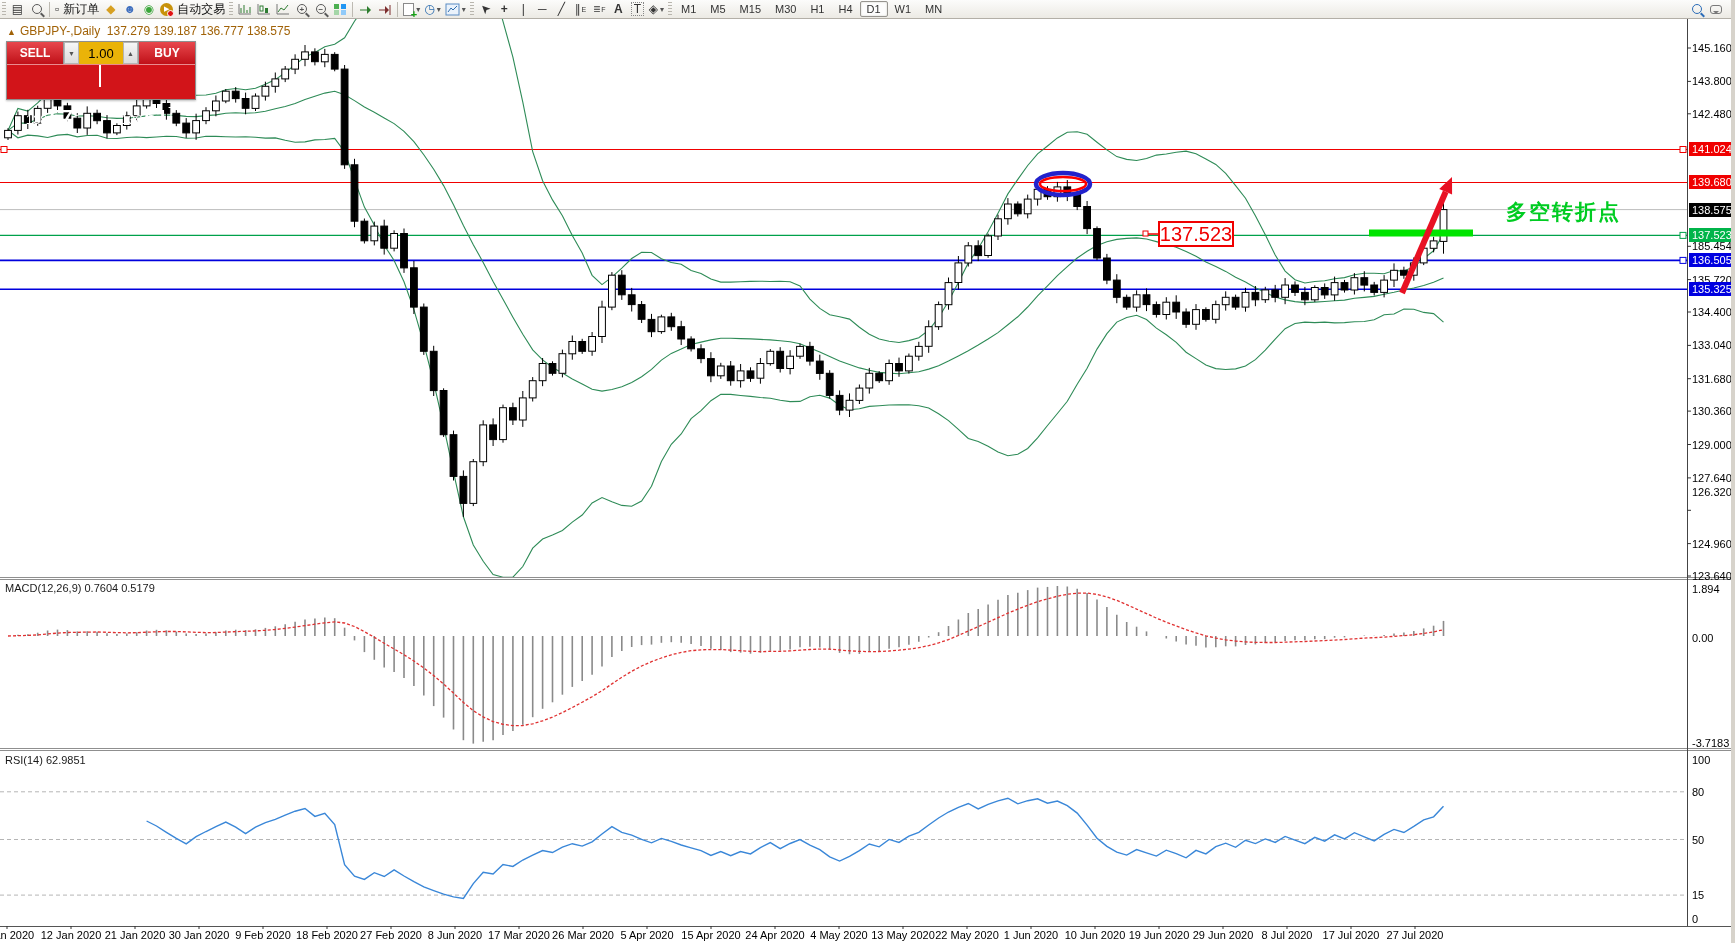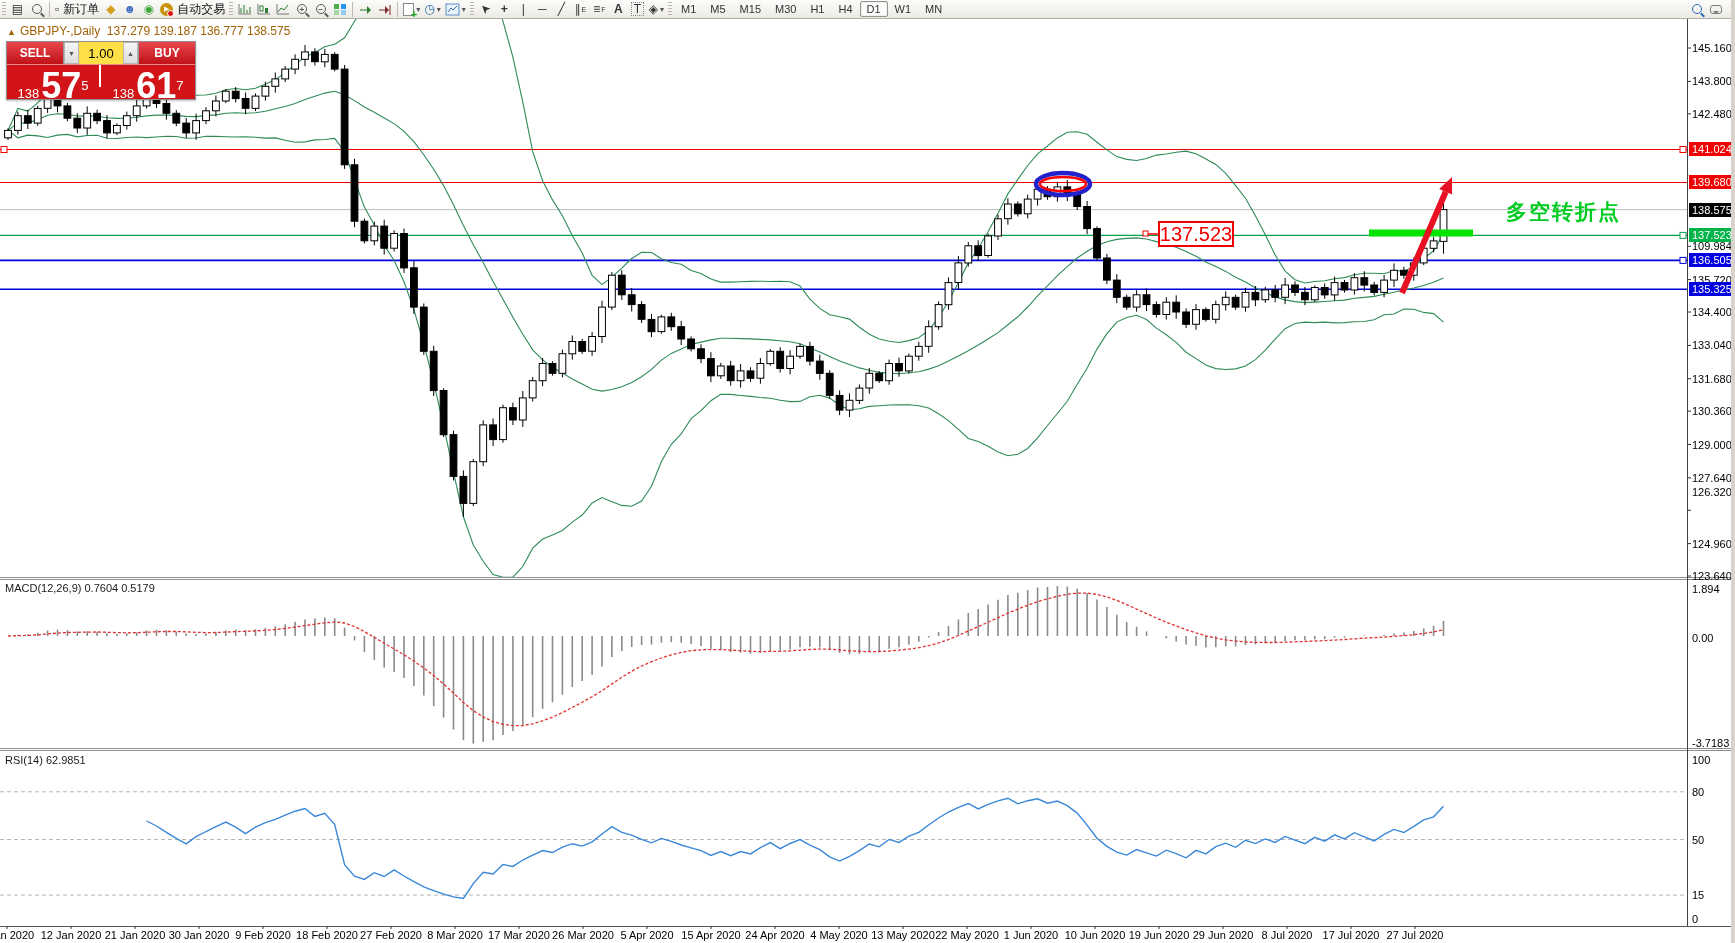--- a/index.html
+++ b/index.html
@@ -46,31 +46,31 @@
   #symbolbar { position:absolute; left:7px; top:24px; font-size:12px; color:#a16207; z-index:5; }
   #symbolbar .tri { font-size:9px; margin-right:4px; }
   #symbolbar b { font-weight:normal; }
 
   
   #tradepanel { position:absolute; left:6px; top:41px; width:190px; height:59px; z-index:6;
                 border:1px solid #8f8f8f; background:#d21419; box-shadow:0 1px 2px rgba(0,0,0,.25); }
   #tp-top { display:flex; height:22px; }
   .tp-btn { width:56px; background:linear-gradient(#e8474d,#c01118); color:#fff; font-size:12px;
             font-weight:bold; display:flex; align-items:center; justify-content:center; }
-  #tp-spin { width:76px; background:#fde047; border-left:1px solid #999; border-right:1px solid #999;
+  #tp-spin { width:76px; background:#eab308; border-left:1px solid #999; border-right:1px solid #999;
              display:flex; }
   .spin-btn { width:15px; background:linear-gradient(#f6f6f6,#dcdcdc); border:1px solid #b5b5b5;
               font-size:7px; color:#555; display:flex; align-items:center; justify-content:center; }
   #tp-vol { flex:1; font-size:13px; color:#000; display:flex; align-items:center; justify-content:center; }
   #tp-bottom { display:flex; height:23px; border-top:1px solid #e98b8e; }
   .tp-price { width:50%; color:#fff; display:flex; align-items:baseline; justify-content:center;
               padding-top:3px; }
   .tp-price:first-child { border-right:2px solid #fff; }
   .pp-small { font-size:13px; margin-right:2px; }
-  .pp-big { font-size:36px; font-weight:bold; line-height:1; }
+  .pp-big { font-size:21px; font-weight:bold; line-height:1;margin-top:38px; }
   .pp-sup { font-size:13px; vertical-align:super; position:relative; top:-8px; }
 
   
   #chartsvg { position:absolute; left:0; top:0; }
   .paneLabel { position:absolute; font-size:11px; color:#1a1a1a; z-index:4; }
   .axis-chip { position:absolute; left:1689px; width:45px; height:14px; font-size:11px;
                color:#fff; display:flex; align-items:center; padding-left:3px; z-index:4; }
   .axis-tick { position:absolute; left:1692px; font-size:11px; color:#000; z-index:3; }
   .date-label { position:absolute; top:929px; font-size:11px; color:#000; transform:translateX(-50%);
                 white-space:nowrap; z-index:3; }
@@ -788,21 +788,21 @@
   <div class="paneLabel" style="left:5px;top:582px;">MACD(12,26,9) 0.7604 0.5179</div>
   <div class="paneLabel" style="left:5px;top:754px;">RSI(14) 62.9851</div>
 
   <div id="callout" style="left:1158px;top:221px;width:76px;height:26px;">137.523</div>
   <div id="cnlabel" style="left:1506px;top:198px;">多空转折点</div>
 
   <div id="axislabels">
       <div class="axis-tick" style="top: 42px;">145.160</div>
       <div class="axis-tick" style="top: 75.369px;">143.800</div>
       <div class="axis-tick" style="top: 107.756px;">142.480</div>
-      <div class="axis-tick" style="top: 240.251px;">109.984</div>
+      <div class="axis-tick" style="top: 240.251px;">185.454</div>
       <div class="axis-tick" style="top: 273.62px;">135.720</div>
       <div class="axis-tick" style="top: 306.007px;">134.400</div>
       <div class="axis-tick" style="top: 339.376px;">133.040</div>
       <div class="axis-tick" style="top: 372.745px;">131.680</div>
       <div class="axis-tick" style="top: 405.133px;">130.360</div>
       <div class="axis-tick" style="top: 438.502px;">129.000</div>
       <div class="axis-tick" style="top: 471.871px;">127.640</div>
       <div class="axis-tick" style="top: 486px;">126.320</div>
       <div class="axis-tick" style="top: 537.627px;">124.960</div>
       <div class="axis-tick" style="top: 570.015px;">123.640</div>
@@ -822,21 +822,21 @@
       <div class="axis-tick" style="top: 913px;">0</div>
     </div>
   <div id="datelabels">
       <div class="date-label" style="left: 7px;">2 Jan 2020</div>
       <div class="date-label" style="left: 71px;">12 Jan 2020</div>
       <div class="date-label" style="left: 135px;">21 Jan 2020</div>
       <div class="date-label" style="left: 199px;">30 Jan 2020</div>
       <div class="date-label" style="left: 263px;">9 Feb 2020</div>
       <div class="date-label" style="left: 327px;">18 Feb 2020</div>
       <div class="date-label" style="left: 391px;">27 Feb 2020</div>
-      <div class="date-label" style="left: 455px;">8 Mar 2020</div>
+      <div class="date-label" style="left: 455px;">8 Jun 2020</div>
       <div class="date-label" style="left: 519px;">17 Mar 2020</div>
       <div class="date-label" style="left: 583px;">26 Mar 2020</div>
       <div class="date-label" style="left: 647px;">5 Apr 2020</div>
       <div class="date-label" style="left: 711px;">15 Apr 2020</div>
       <div class="date-label" style="left: 775px;">24 Apr 2020</div>
       <div class="date-label" style="left: 839px;">4 May 2020</div>
       <div class="date-label" style="left: 903px;">13 May 2020</div>
       <div class="date-label" style="left: 967px;">22 May 2020</div>
       <div class="date-label" style="left: 1031px;">1 Jun 2020</div>
       <div class="date-label" style="left: 1095px;">10 Jun 2020</div>

